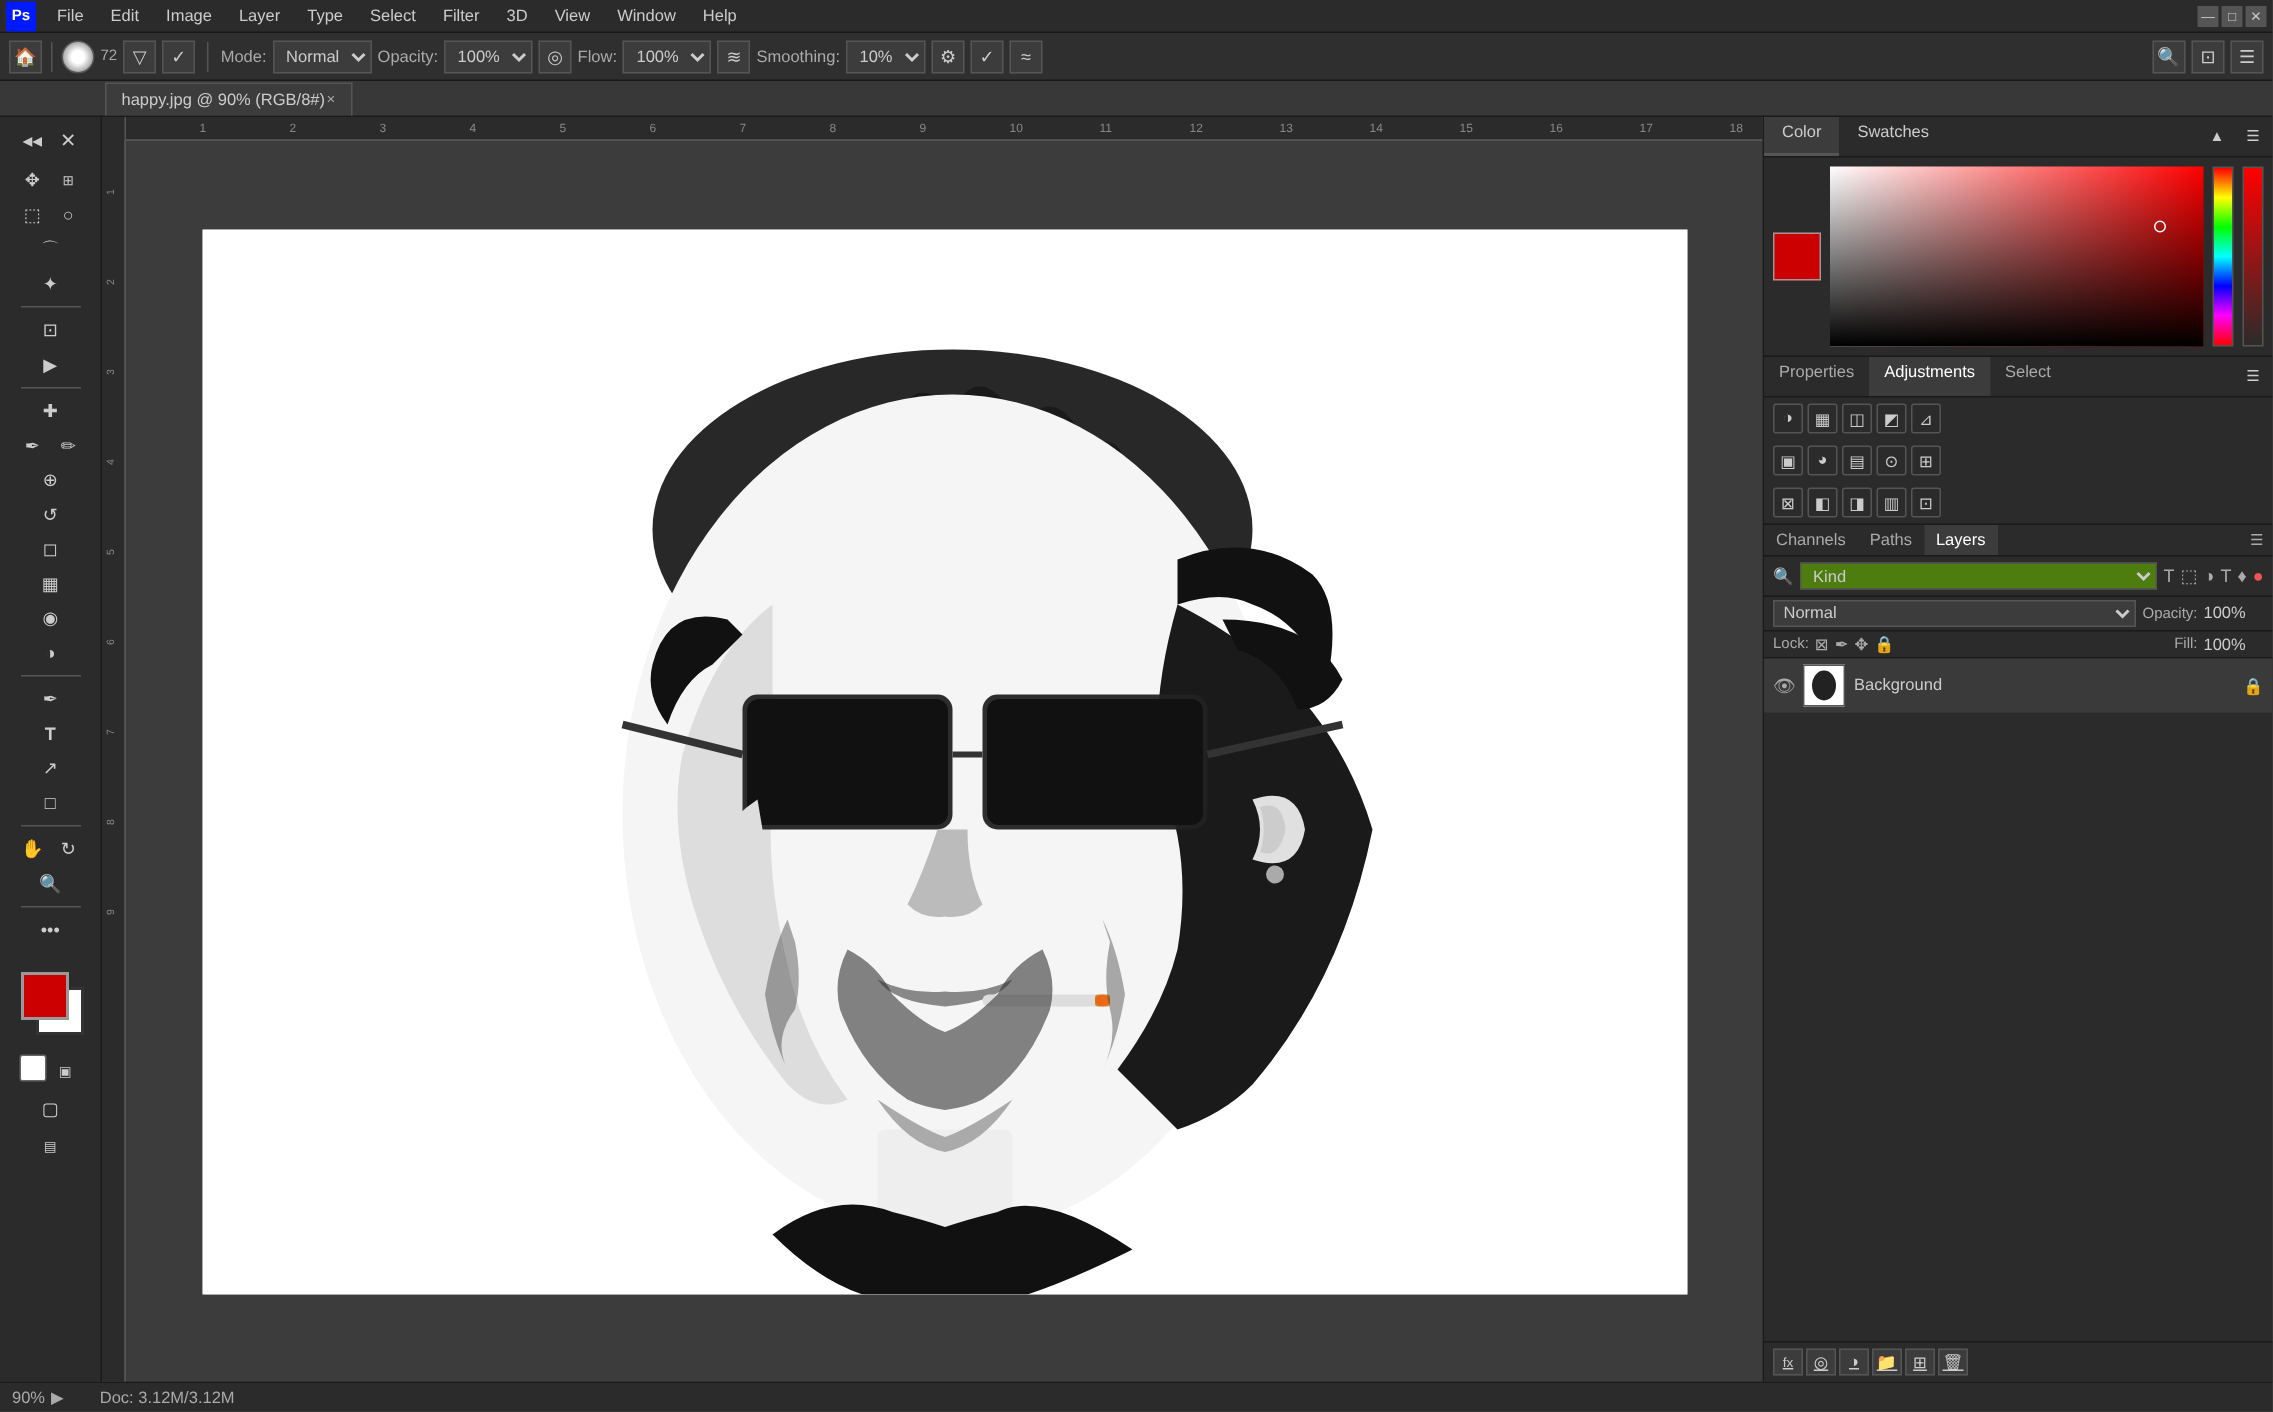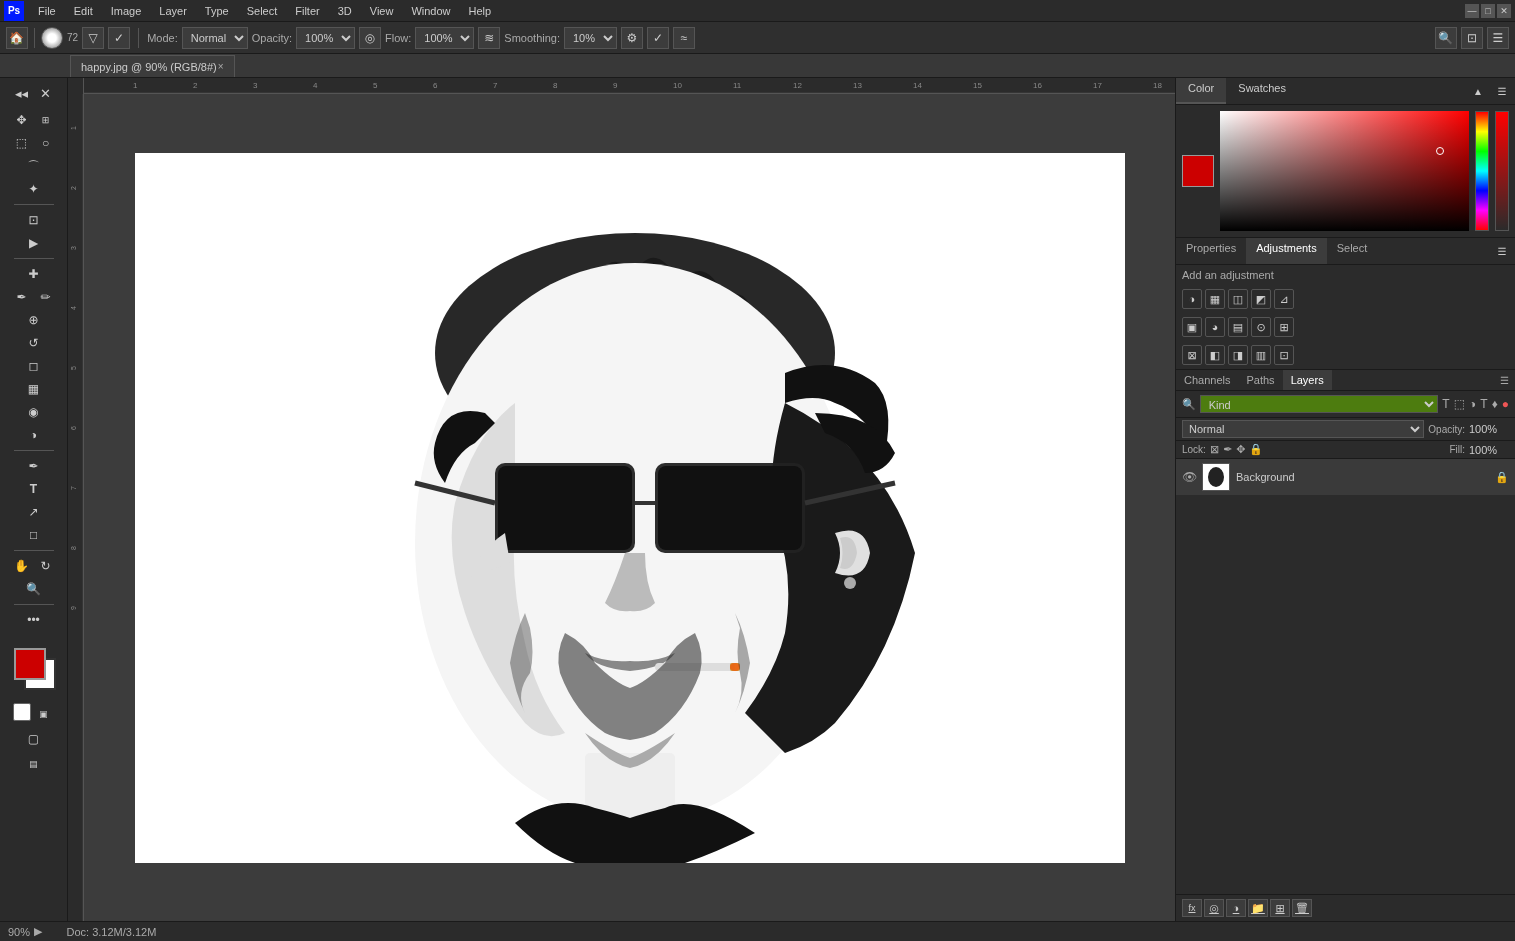--- a/index.html
+++ b/index.html
@@ -677,21 +677,20 @@
 
     <div id="adjustments-panel">
       <div class="adj-panel-tabs">
         <div class="adj-tab">Properties</div>
         <div class="adj-tab active">Adjustments</div>
         <div class="adj-tab">Select</div>
         <div style="margin-left:auto;padding:2px;">
           <div class="lp-icon" style="font-size:10px;">☰</div>
         </div>
       </div>
-      <div class="adj-title">Add an adjustment</div>
       <div class="adj-icons-row">
         <div class="adj-icon">◑</div>
         <div class="adj-icon">▦</div>
         <div class="adj-icon">◫</div>
         <div class="adj-icon">◩</div>
         <div class="adj-icon">⊿</div>
       </div>
       <div class="adj-icons-row">
         <div class="adj-icon">▣</div>
         <div class="adj-icon">◕</div>

